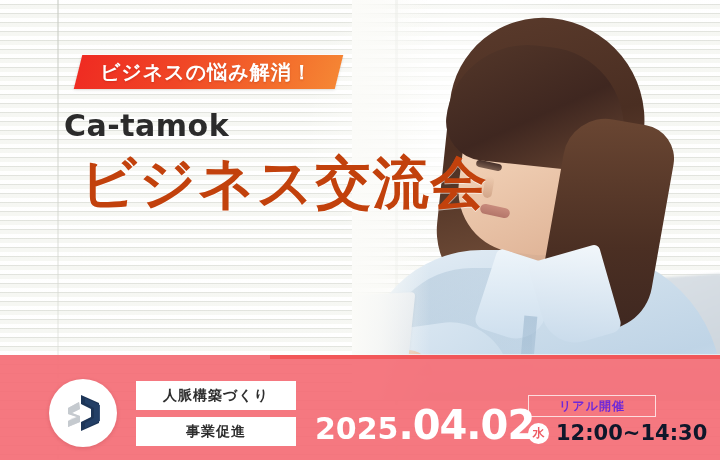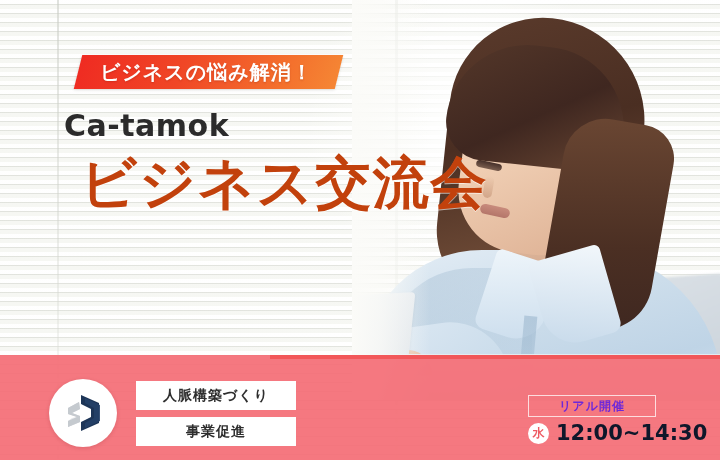--- a/index.html
+++ b/index.html
@@ -360,20 +360,22 @@
   </div>
 
   <div class="tag tag-1">
     <span class="tag-text">人脈構築づくり</span>
   </div>
   <div class="tag tag-2">
     <span class="tag-text">事業促進</span>
   </div>
 
   <div class="date-row">
+    <span class="date-year">2025</span>
+    <span class="date-md">.04.02</span>
   </div>
 
   <div class="realbox">
     <span class="realbox-text">リアル開催</span>
   </div>
 
   <div class="time-row">
     <span class="dow">水</span>
     <span class="time-text">12:00~14:30</span>
   </div>

